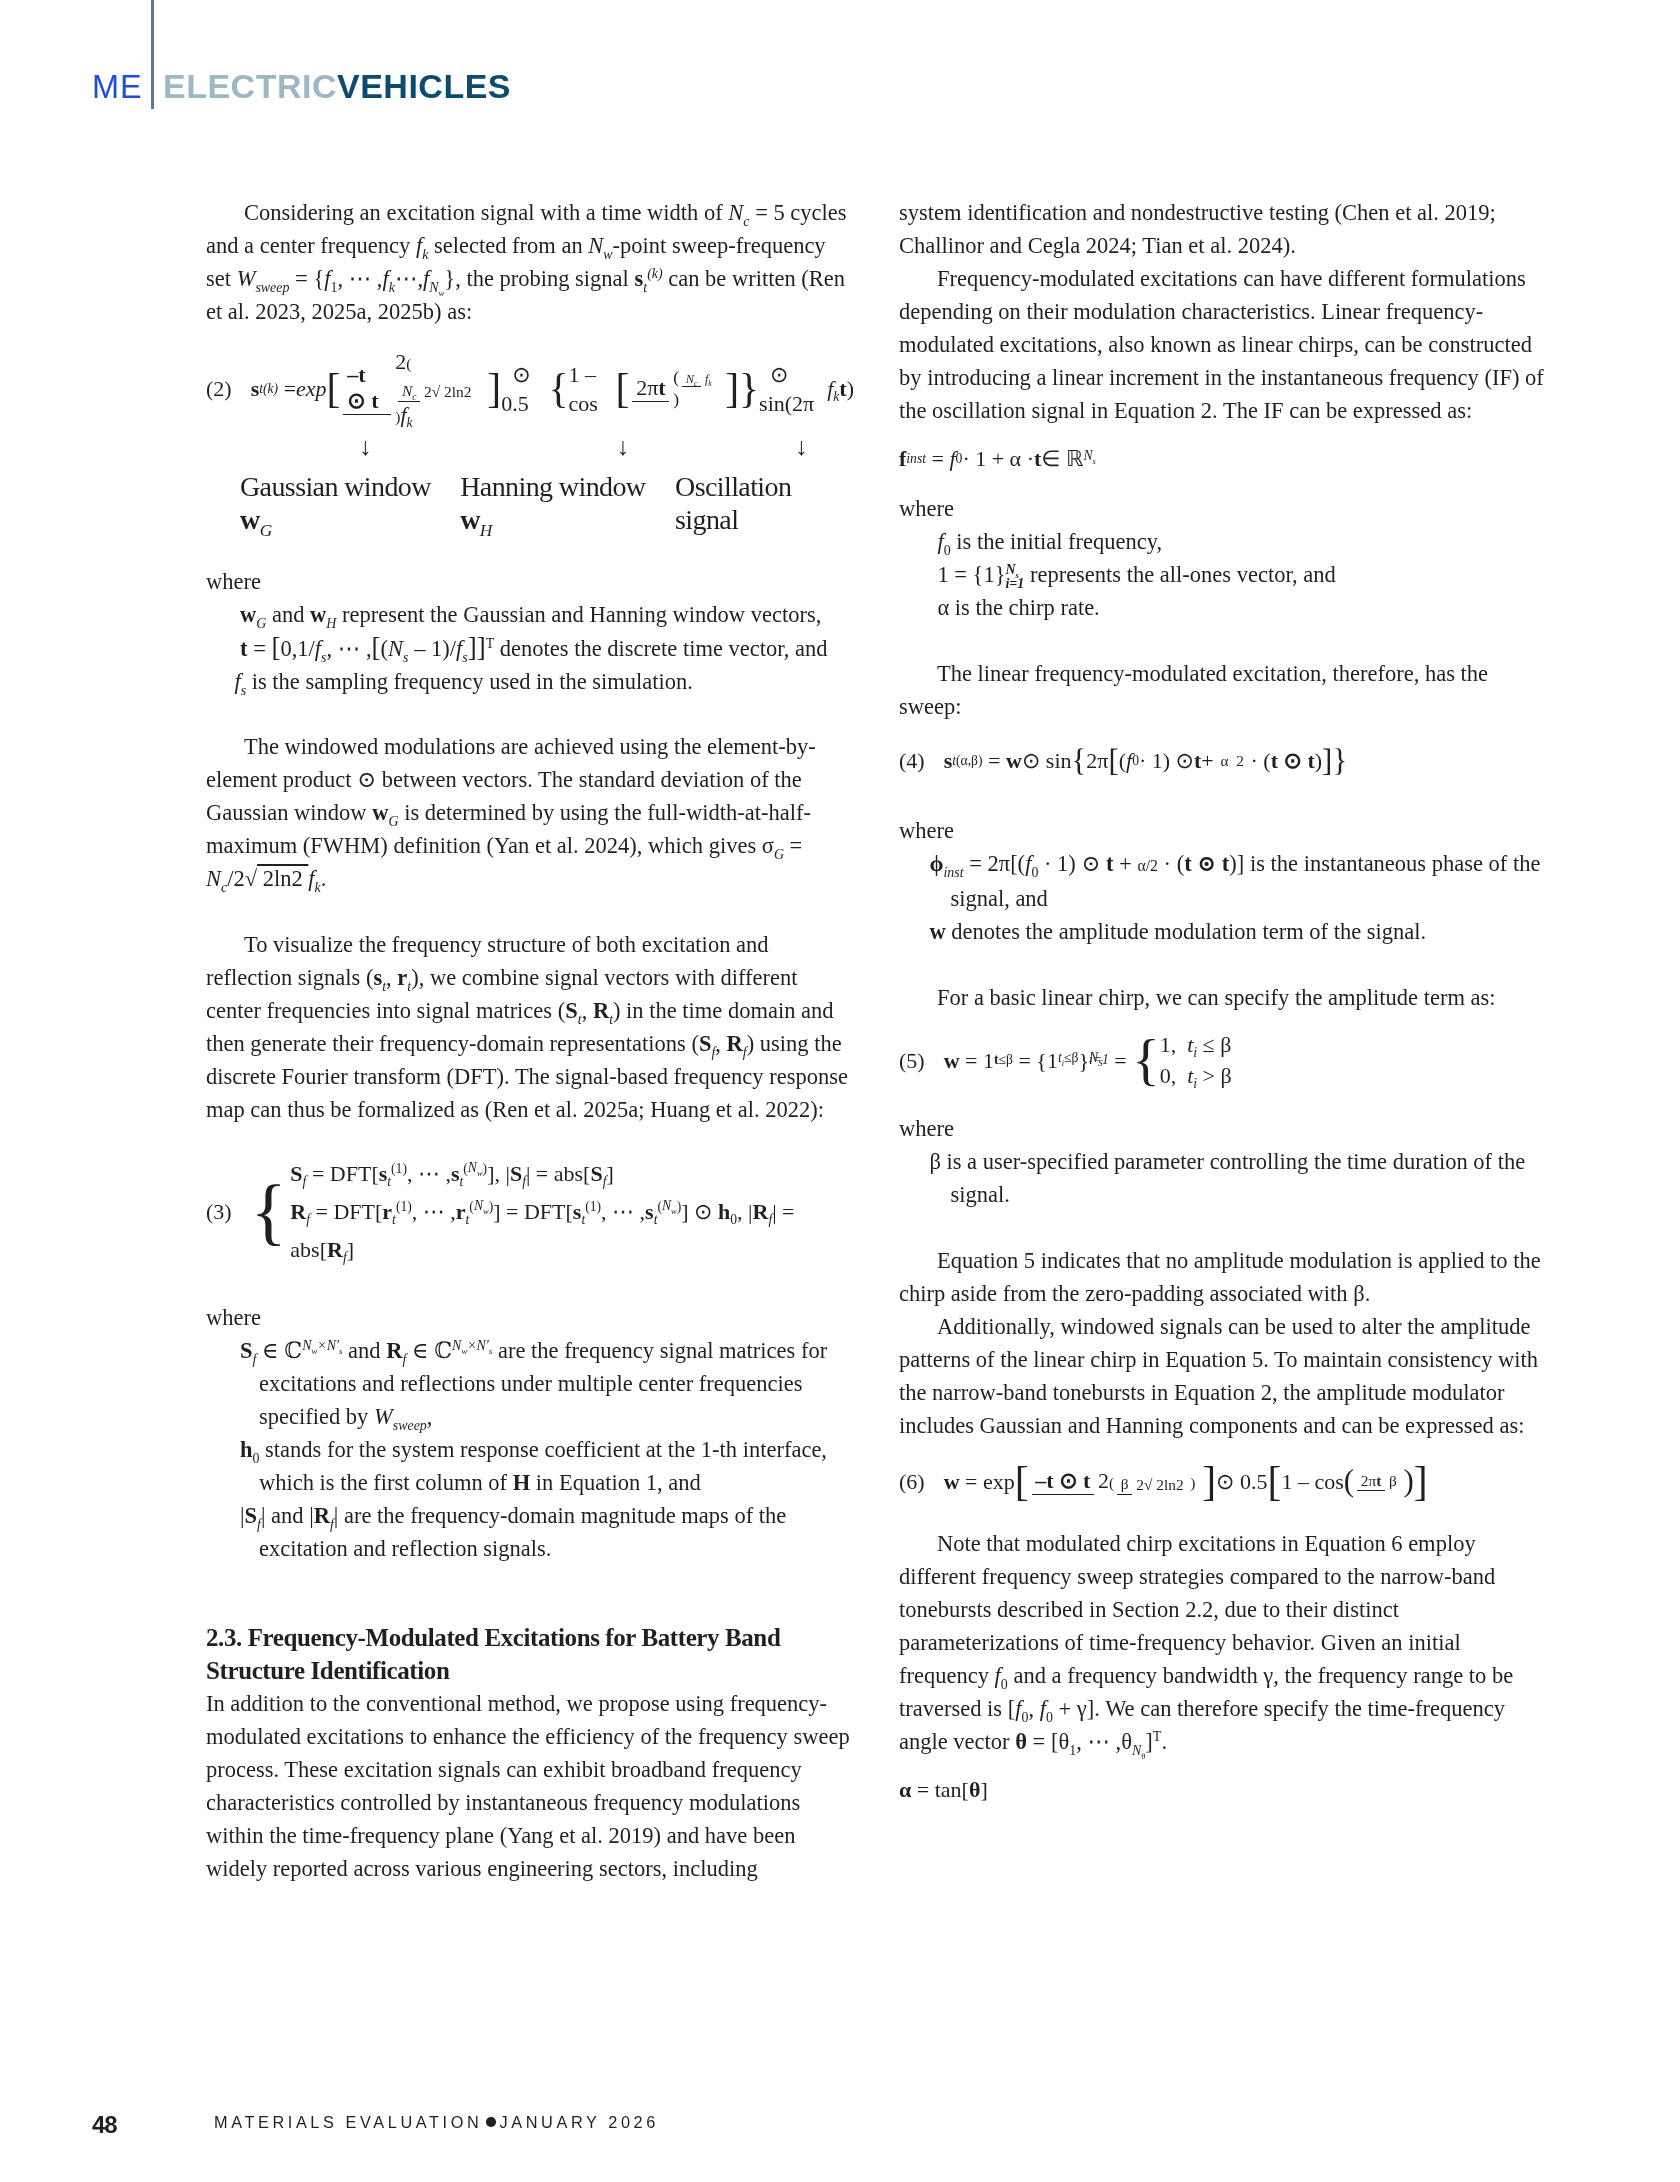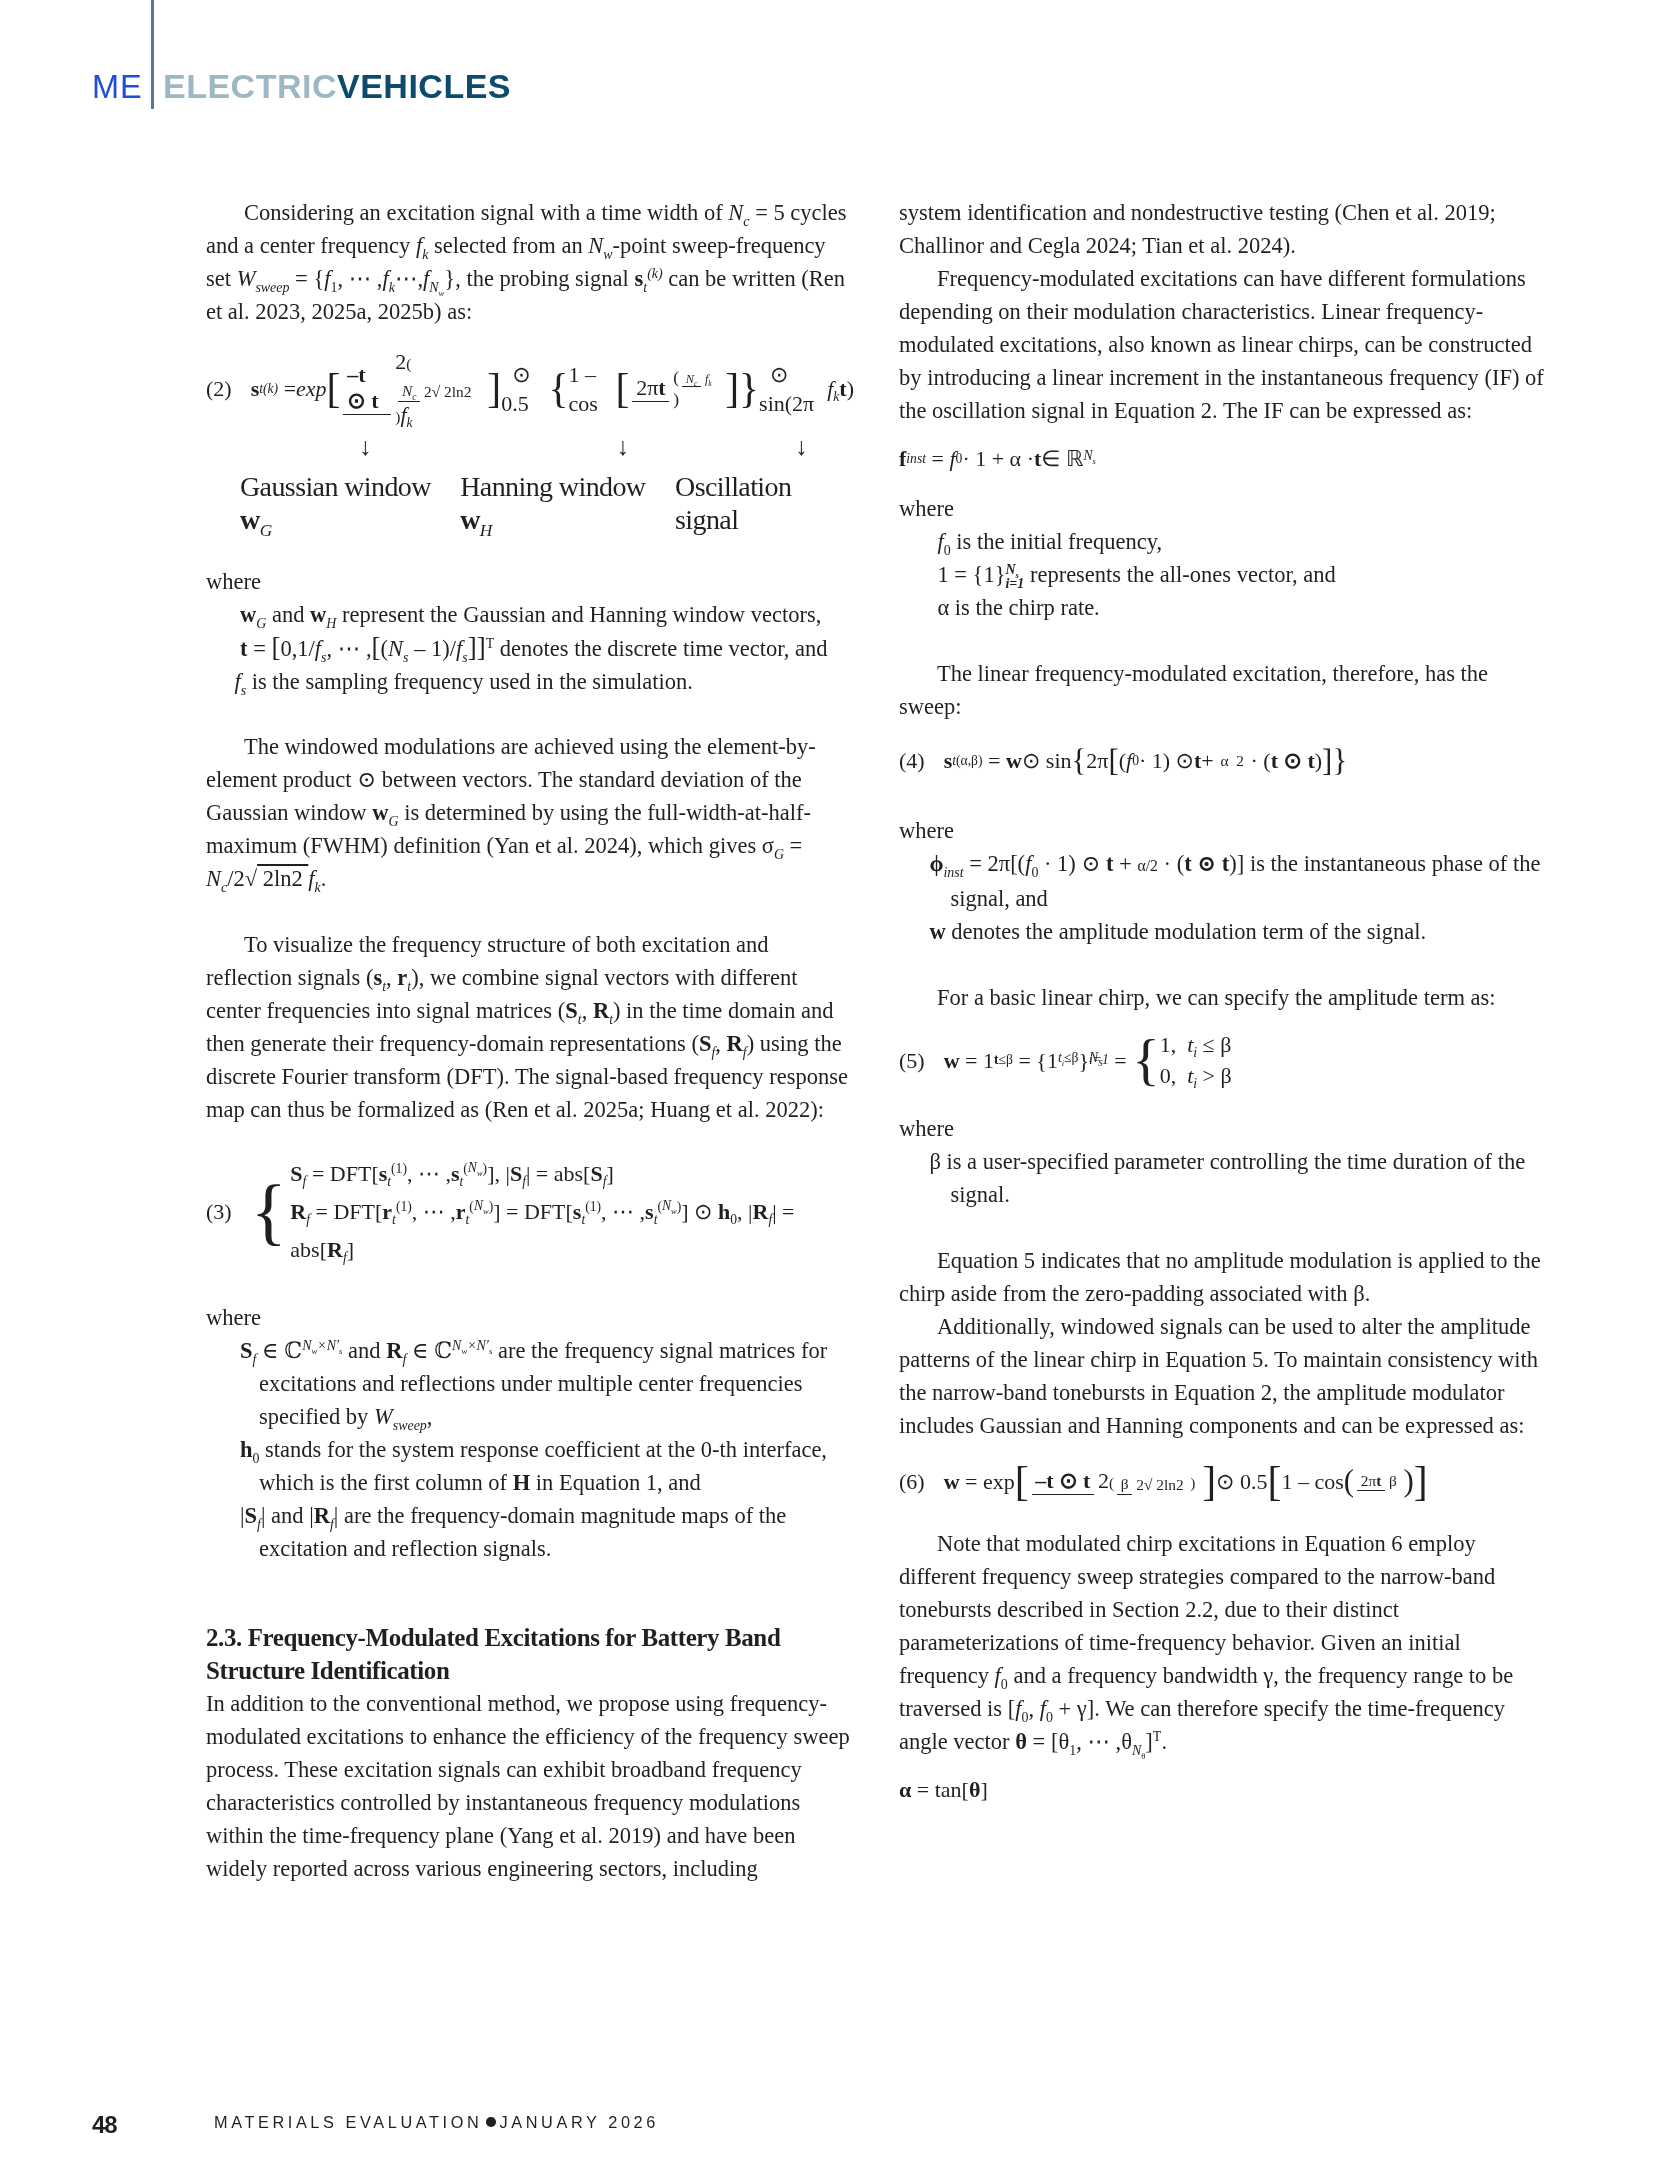--- a/index.html
+++ b/index.html
@@ -109,21 +109,21 @@
     <span class="eq-num">(3)</span>
     <span style="font-size:3.4em; font-weight:100; line-height:1; margin-right:3.8px;">{</span>
     <span class="brace-rows">
       <span><span class="b">S</span><sub class="i">f</sub> = DFT[<span class="b">s</span><sub class="i">t</sub><sup>(1)</sup>, ⋯ ,<span class="b">s</span><sub class="i">t</sub><sup>(<span class="i">N<sub>w</sub></span>)</sup>], |<span class="b">S</span><sub class="i">f</sub>| = abs[<span class="b">S</span><sub class="i">f</sub>]</span>
       <span><span class="b">R</span><sub class="i">f</sub> = DFT[<span class="b">r</span><sub class="i">t</sub><sup>(1)</sup>, ⋯ ,<span class="b">r</span><sub class="i">t</sub><sup>(<span class="i">N<sub>w</sub></span>)</sup>] = DFT[<span class="b">s</span><sub class="i">t</sub><sup>(1)</sup>, ⋯ ,<span class="b">s</span><sub class="i">t</sub><sup>(<span class="i">N<sub>w</sub></span>)</sup>] ⊙ <span class="b">h</span><sub>0</sub>, |<span class="b">R</span><sub class="i">f</sub>| = abs[<span class="b">R</span><sub class="i">f</sub>]</span>
     </span>
   </div>
 
   <p>where</p>
   <p class="where-item"><span class="b">S</span><sub class="i">f</sub> ∈ ℂ<sup class="i">N<sub>w</sub>×N′<sub>s</sub></sup> and <span class="b">R</span><sub class="i">f</sub> ∈ ℂ<sup class="i">N<sub>w</sub>×N′<sub>s</sub></sup><span> are the frequency signal matrices for excitations and reflections under multiple center frequencies specified by </span><span class="i">W<sub>sweep</sub></span>,</p>
-  <p class="where-item"><span class="b">h</span><sub>0</sub><span> stands for the system response coefficient at the 0-th interface, which is the first column of </span><span class="b">H</span><span> in Equation 1, and</span></p>
+  <p class="where-item"><span class="b">h</span><sub>0</sub><span> stands for the system response coefficient at the 1-th interface, which is the first column of </span><span class="b">H</span><span> in Equation 1, and</span></p>
   <p class="where-item">|<span class="b">S</span><sub class="i">f</sub>| and |<span class="b">R</span><sub class="i">f</sub>|<span> are the frequency-domain magnitude maps of the excitation and reflection signals.</span></p>
 
   <div class="gap"></div>
 
   <div class="gap-s"></div>
   <p class="heading">2.3. Frequency-Modulated Excitations for Battery Band Structure Identification</p>
   <p>In addition to the conventional method, we propose using frequency-modulated excitations to enhance the efficiency of the frequency sweep process. These excitation signals can exhibit broadband frequency characteristics controlled by instantaneous frequency modulations within the time-frequency plane (Yang et al. 2019) and have been widely reported across various engineering sectors, including</p>
 </div>
 
 <div class="col col-right">

